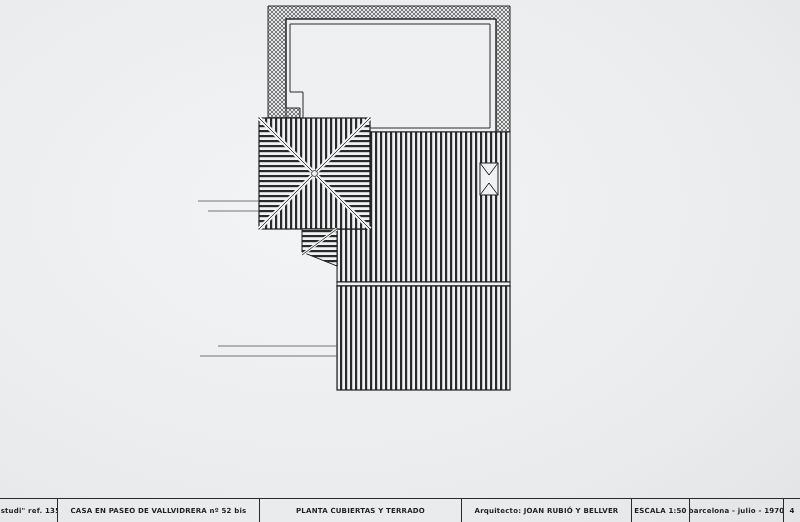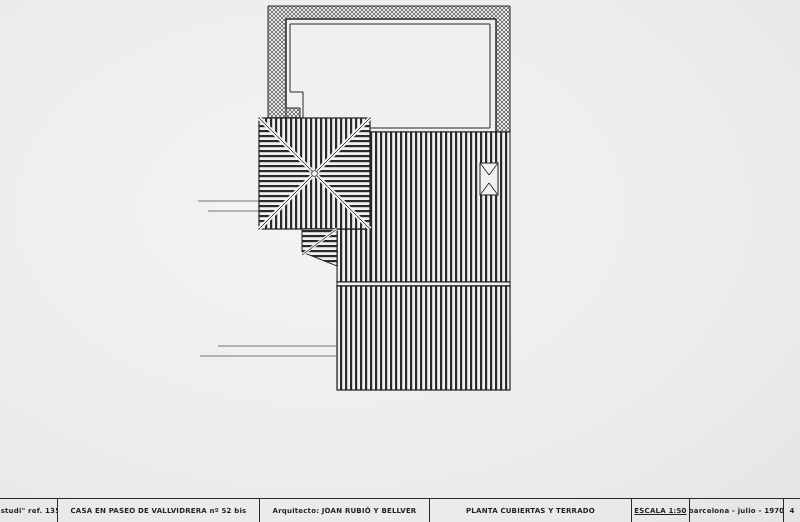--- a/index.html
+++ b/index.html
@@ -107,18 +107,18 @@
     <line x1="198" y1="201" x2="259" y2="201"></line>
     <line x1="208" y1="211" x2="259" y2="211"></line>
     <line x1="218" y1="346" x2="337" y2="346"></line>
     <line x1="200" y1="356" x2="337" y2="356"></line>
   </g>
 </svg>
 
 <div class="title-block">
   <div class="tb-cell" style="width:58px;">"studi" ref. 135</div>
   <div class="tb-cell" style="width:202px;">CASA EN PASEO DE VALLVIDRERA nº 52 bis</div>
+  <div class="tb-cell" style="width:202px;">PLANTA CUBIERTAS Y TERRADO</div>
   <div class="tb-cell" style="width:170px;">Arquitecto: JOAN RUBIÓ Y BELLVER</div>
-  <div class="tb-cell" style="width:202px;">PLANTA CUBIERTAS Y TERRADO</div>
-  <div class="tb-cell" style="width:58px;text-decoration:underline;">ESCALA 1:50</div>
+  <div class="tb-cell" style="width:58px;">ESCALA 1:50</div>
   <div class="tb-cell" style="width:94px;">barcelona - julio - 1970</div>
   <div class="tb-cell" style="width:16px; border-right:none;">4</div>
 </div>
 
 </body></html>

